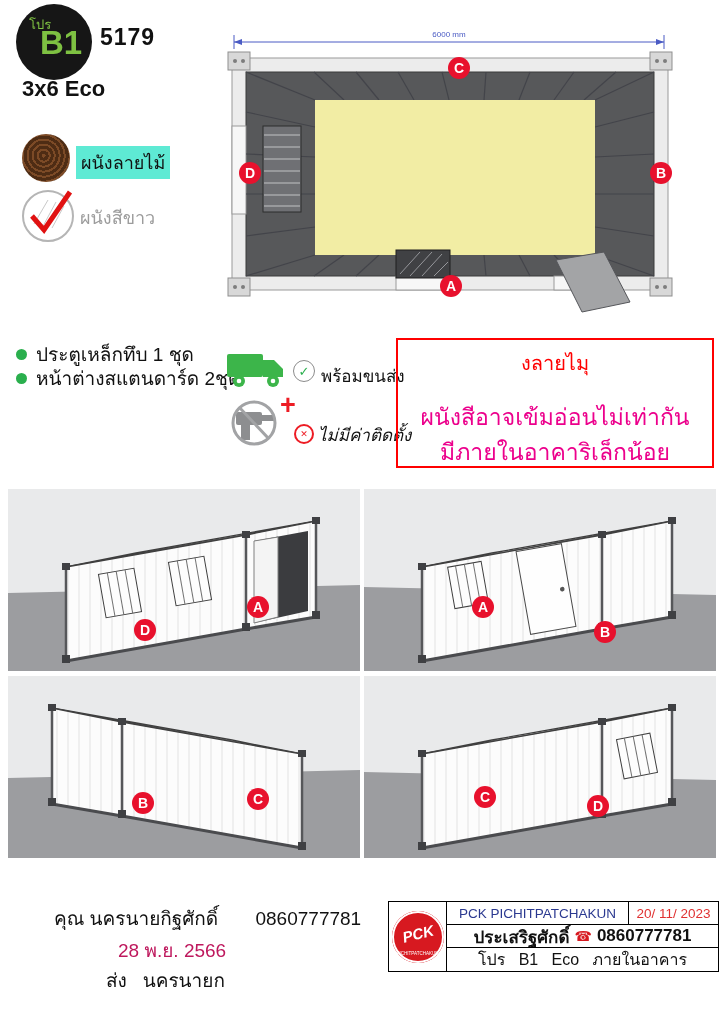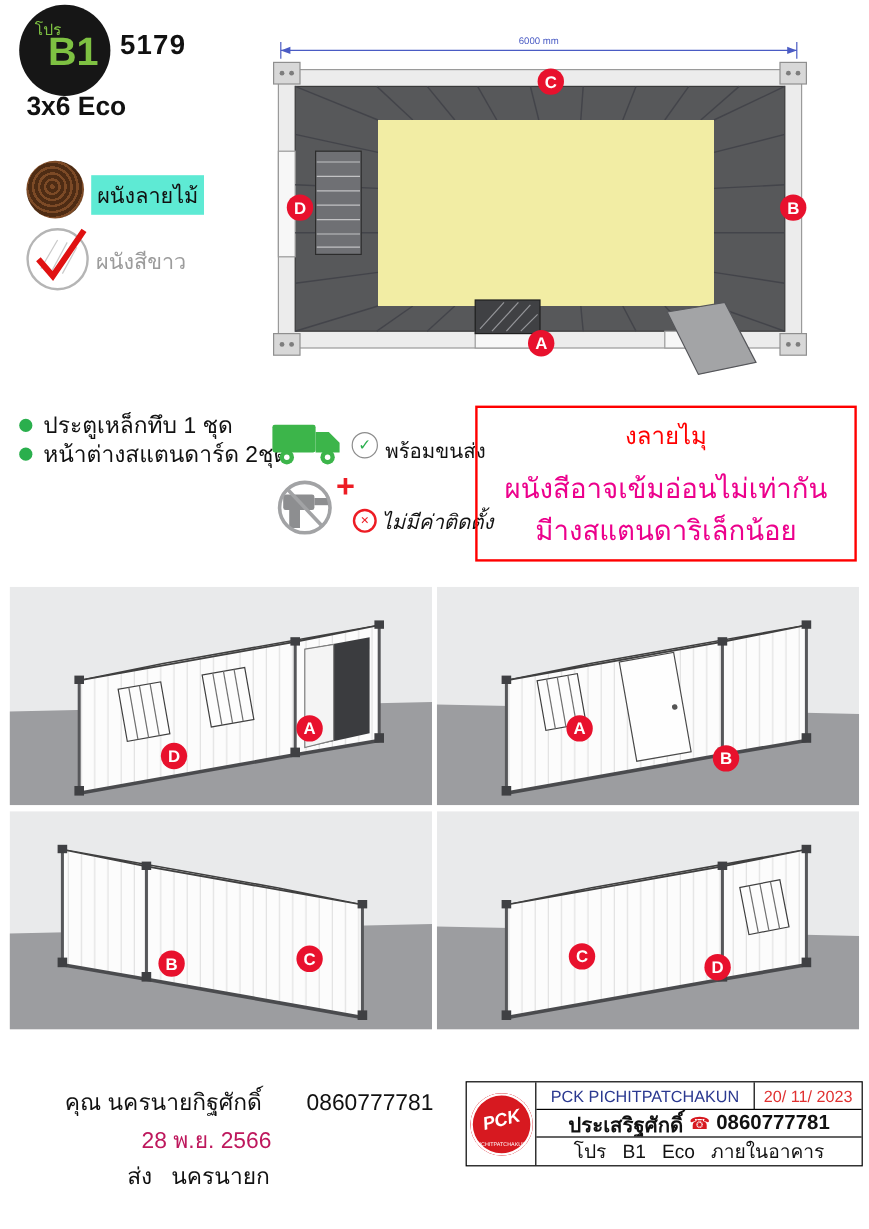--- a/index.html
+++ b/index.html
@@ -36,21 +36,21 @@
                 color:#2aaf4d;font-weight:bold;font-size:13px;display:flex;align-items:center;justify-content:center;}
   .ready-label{left:321px;top:362px;font-size:17px;}
   .plus-sign{left:280px;top:390px;font-size:27px;font-weight:bold;color:#ed1c24;}
   .cross-circle{left:294px;top:424px;width:16px;height:16px;border:2px solid #ed1c24;border-radius:50%;
                 color:#ed1c24;font-weight:bold;font-size:9px;display:flex;align-items:center;justify-content:center;}
   .noinstall-label{left:318px;top:421px;font-size:17px;font-style:italic;}
 
   
   .note-box{left:396px;top:338px;width:314px;height:126px;border:2px solid #ff0000;text-align:center;}
   .note-title{margin-top:7px;font-size:20px;color:#ff0000;}
-  .note-body{margin-top:11px;font-size:23px;line-height:1.5;color:#ec008c;}
+  .note-body{margin-top:21px;font-size:23px;line-height:1.5;color:#ec008c;}
 
   
   .panel{position:absolute;width:352px;height:182px;}
 
   
   .customer-line{left:54px;top:903px;font-size:19px;}
   .customer-line .phone{margin-left:32px;}
   .date-th{left:118px;top:935px;font-size:19px;color:#be185d;}
   .delivery{left:106px;top:965px;font-size:19px;}
 
@@ -245,21 +245,21 @@
     <circle cx="26" cy="27" r="21" fill="none" stroke="#a2a3a5" stroke-width="3"></circle>
     <line x1="11" y1="11" x2="41" y2="43" stroke="#a2a3a5" stroke-width="3"></line>
   </svg>
   <div class="abs cross-circle">✕</div>
   <div class="abs noinstall-label">ไม่มีค่าติดตั้ง</div>
 
   <div class="abs note-box">
     <div class="note-title">งลายไมุ</div>
     <div class="note-body">
       <div>ผนังสีอาจเข้มอ่อนไม่เท่ากัน</div>
-      <div>มีางสแตนดาริเล็กน้อย</div>
+      <div>มีภายในอาคาริเล็กน้อย</div>
     </div>
   </div>
 
   <div class="panel" style="left:8px;top:489px">
     <svg width="352" height="182">
       <rect width="352" height="182" fill="#e9eaeb"></rect>
       <polygon points="0,104 352,96 352,182 0,182" fill="#9c9da0"></polygon>
       <polygon points="58,78 238,46 308,32 128,64" fill="url(#roofp)" stroke="#3f3f3f" stroke-width="1.3"></polygon>
       <polygon points="58,78 238,46 238,140 58,172" fill="url(#siding)" stroke="#3f3f3f" stroke-width="1.3"></polygon>
       <polygon points="238,46 308,32 308,128 238,140" fill="url(#siding)" stroke="#3f3f3f" stroke-width="1.3"></polygon>

